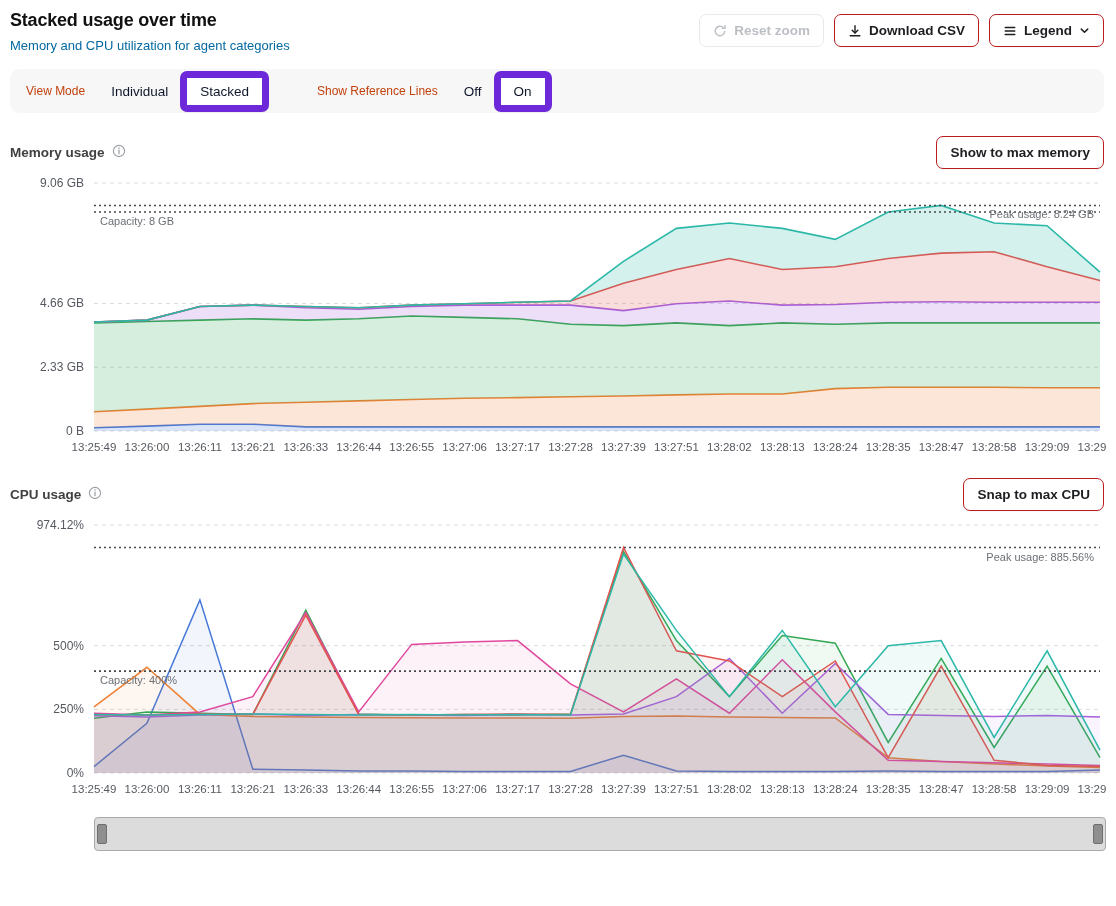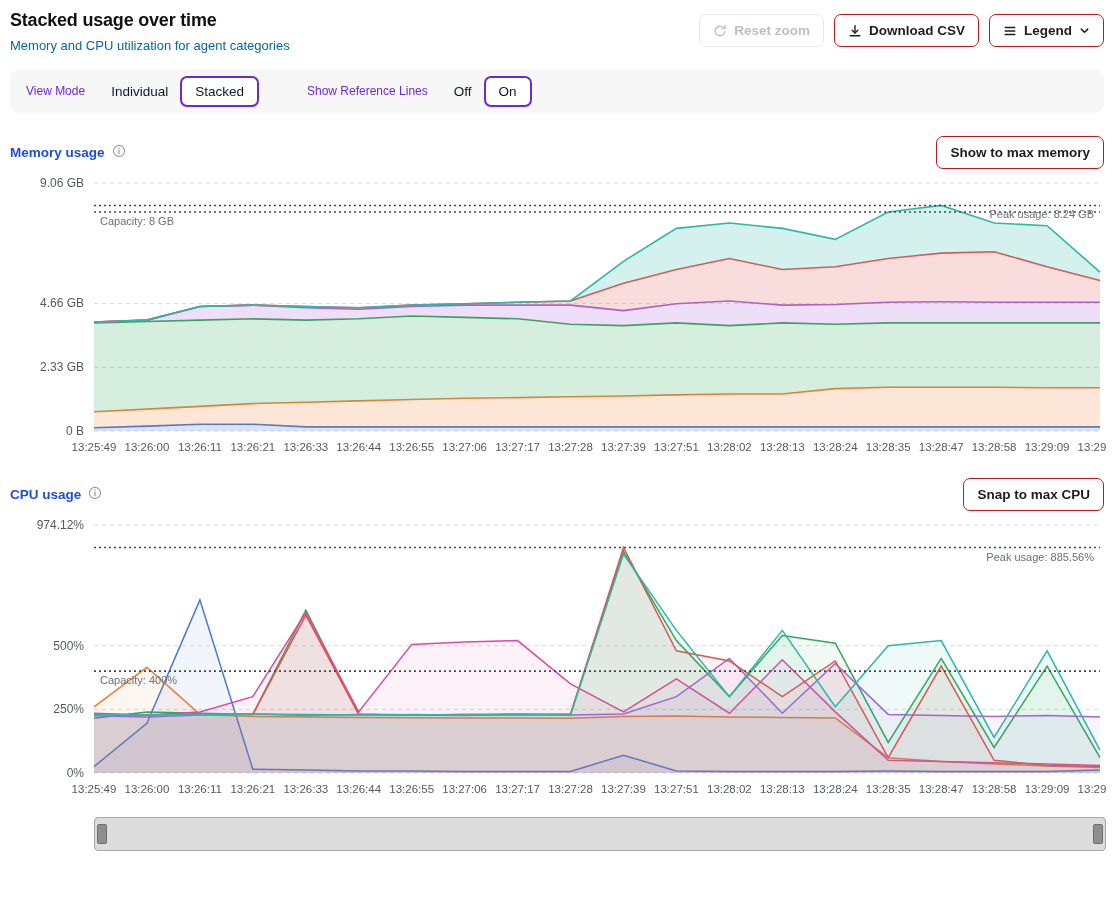--- a/index.html
+++ b/index.html
@@ -14,29 +14,29 @@
 
   .btn { display:inline-flex; align-items:center; gap:7px; background:#fff;
          border:1px solid #b91c1c; border-radius:7px; padding:8px 13px;
          font-size:13.5px; font-weight:700; color:#1c1e21; cursor:pointer;
          box-shadow:0 1px 1px rgba(0,0,0,0.03); white-space:nowrap; }
   .btn.disabled { color:#bcbfc4; border-color:#e8e9eb; box-shadow:none; }
   .btn svg { display:block; }
 
   .controls { margin-top:16px; background:#f7f7f8; border-radius:9px; height:44px;
               display:flex; align-items:center; padding:0 16px; }
-  .ctl-label { font-size:12px; color:#6d28d9; margin-right:14px; }
+  .ctl-label { font-size:12px; color:#c2410c; margin-right:14px; }
   .ctl-opt { font-size:13.5px; color:#0f172a; padding:6px 11px; cursor:pointer; border:1px solid transparent; }
-  .ctl-opt.selected { background:#fff; border:2px solid #6d28d9; border-radius:7px;
+  .ctl-opt.selected { background:#fff; border:7px solid #6d28d9; border-radius:7px;
                       padding:6px 13px; box-shadow:0 1px 1px rgba(0,0,0,0.04); }
   .ctl-gap { width:48px; }
 
   .section-head { display:flex; justify-content:space-between; align-items:center;
                   margin-top:22px; margin-bottom:4px; min-height:34px; }
-  .section-title { display:flex; align-items:center; gap:7px; font-size:13.5px; font-weight:700; color:#1d4ed8; }
+  .section-title { display:flex; align-items:center; gap:7px; font-size:13.5px; font-weight:700; color:#404040; }
 
   .chart { width:1096px; }
   .chart svg { display:block; }
 
   .brush-wrap { margin:16px 0 0 84px; width:1012px; }
   .brush { position:relative; height:34px; background:#dcdcdc; border:1px solid #a9a9a9;
            border-radius:4px; }
   .brush-handle { position:absolute; top:6px; width:10px; height:20px; background:#8f8f8f;
                   border:1px solid #6f6f6f; border-radius:2px; cursor:ew-resize; }
   .brush-handle.left { left:2px; }

